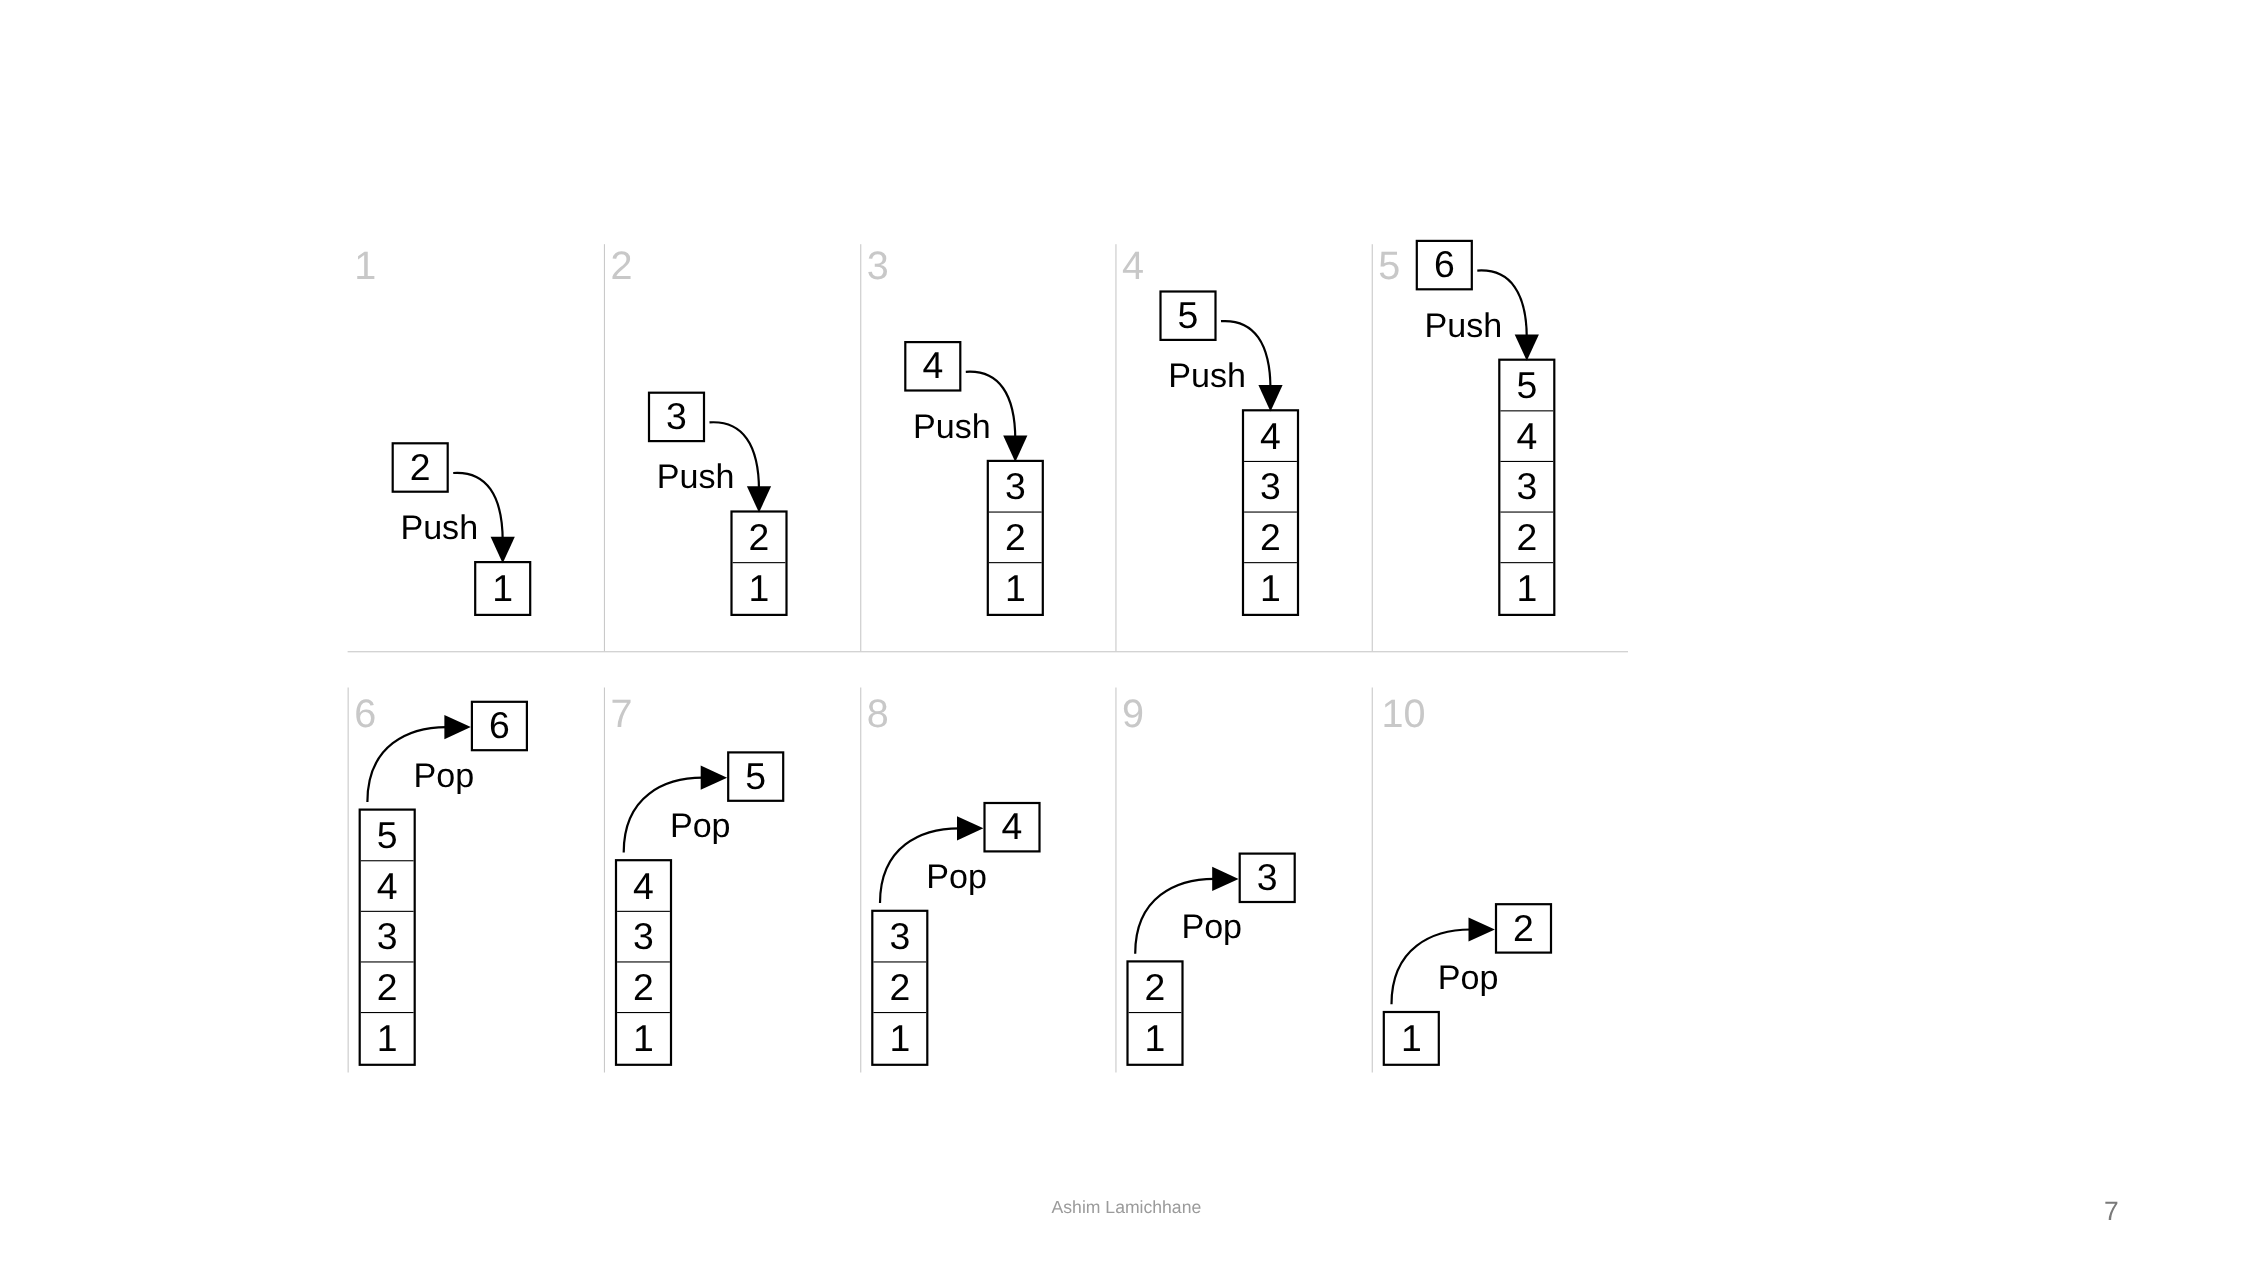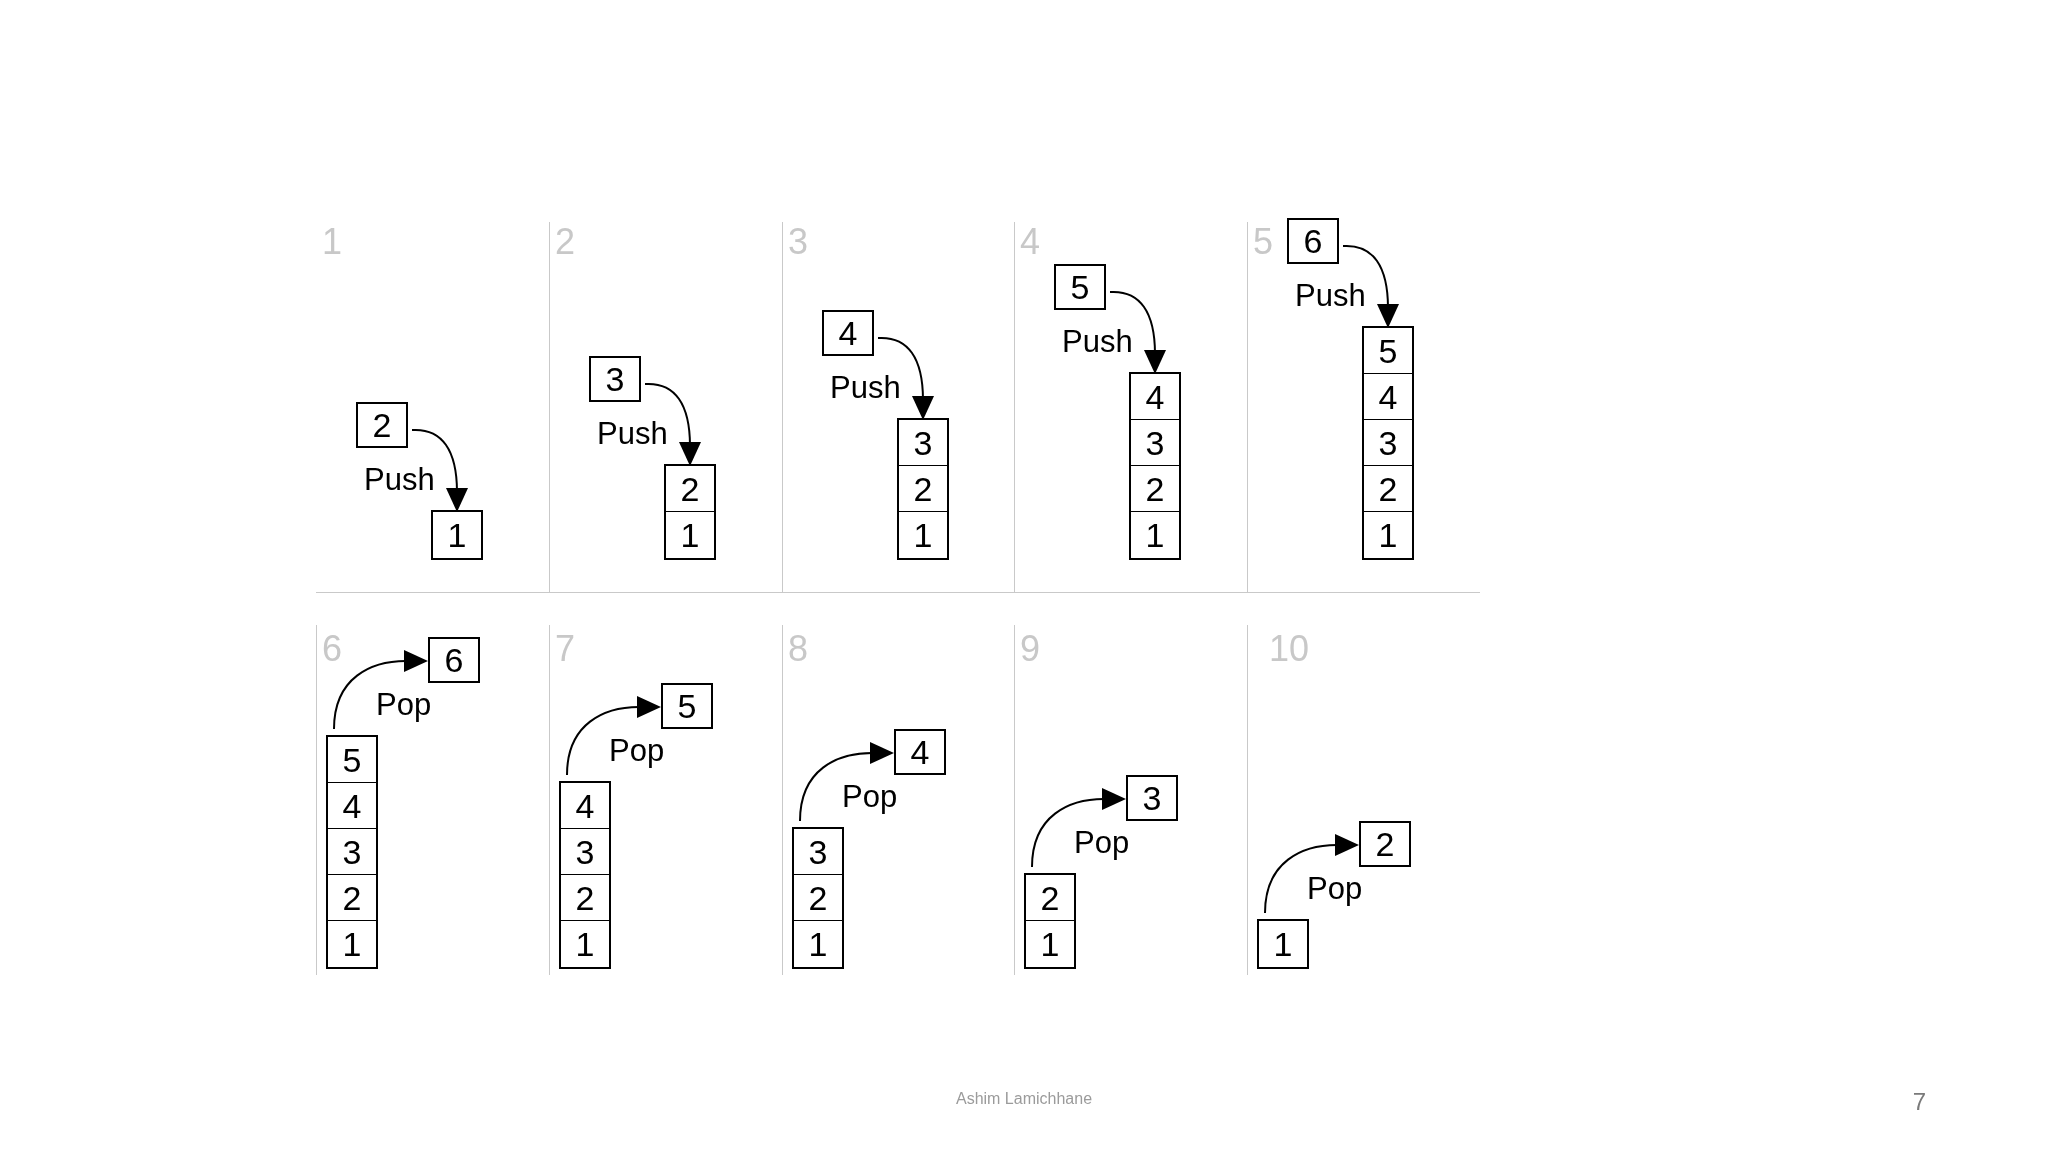--- a/index.html
+++ b/index.html
@@ -245,21 +245,21 @@
             <div class="scell">1</div>
           </div>
           <div class="cellbox" style="left: 112px; top: 150px;">3</div>
           <div class="oplabel" style="left: 60px; top: 202px;">Pop</div>
           <svg class="arrowsvg" width="94" height="76" style="left: 16px; top: 166px;">
             <path fill="none" stroke="#000" stroke-width="2" d="M 2 76 C 2 24.32, 39.48 8, 74 8"></path>
             <polygon fill="#000" points="72,-3 72,19 96,8"></polygon>
           </svg>
         </div>
         <div class="panel" style="left: 931px; top: 403px; width: 233px; height: 350px;">
-          <div class="pnum" style="left: 22px; top: 6px;">10</div>
+          <div class="pnum" style="left: 9px; top: 6px;">10</div>
           <div class="stack" style="left: 10px; top: 294px;">
             <div class="scell">1</div>
           </div>
           <div class="cellbox" style="left: 112px; top: 196px;">2</div>
           <div class="oplabel" style="left: 60px; top: 248px;">Pop</div>
           <svg class="arrowsvg" width="94" height="76" style="left: 16px; top: 212px;">
             <path fill="none" stroke="#000" stroke-width="2" d="M 2 76 C 2 24.32, 39.48 8, 74 8"></path>
             <polygon fill="#000" points="72,-3 72,19 96,8"></polygon>
           </svg>
         </div>

